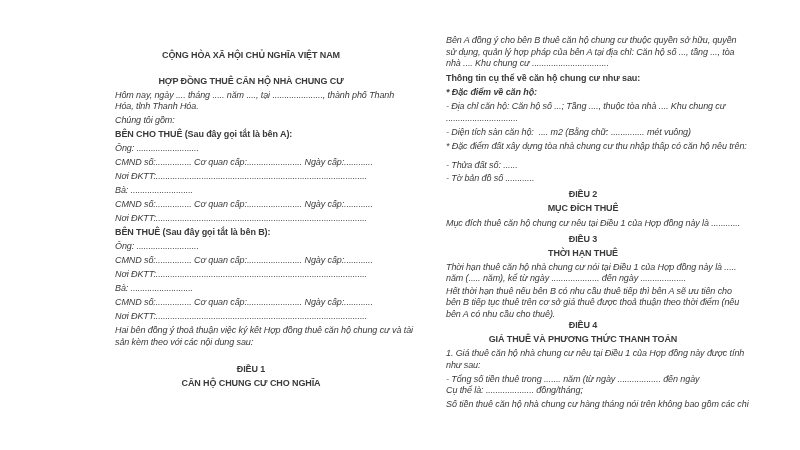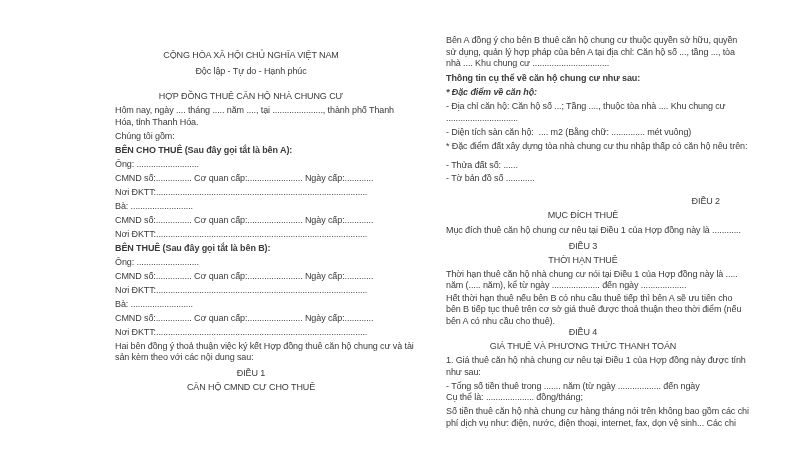--- a/index.html
+++ b/index.html
@@ -11,35 +11,32 @@
     overflow: hidden;
     position: relative;
   }
   .page { position: absolute; inset: 0; background: #ffffff; }
   .col { position: absolute; font-size: 9px; line-height: 11.5px; letter-spacing: -0.1px; }
   .col-left  { left: 115px; top: 50px; width: 272px; }
   .col-right { left: 446px; top: 35px; width: 274px; }
   .blk { margin: 2.5px 0 0 0; }
   .blk:first-child { margin-top: 0; }
   .ln { display: block; white-space: pre; }
-  .s-center { text-align: center; font-weight: normal; }
+  .s-center { text-align: center; font-weight: bold; }
   .s-bold   { font-weight: bold; }
   .s-bi     { font-weight: bold; font-style: italic; }
-  .s-body   { font-weight: normal; }
+  .s-body   { font-weight: normal; font-style: italic; }
 </style>
 </head>
 <body style="background: rgb(255, 255, 255); color: rgb(58, 58, 58);">
 
 <div class="page">
   <div class="col col-left">
       <p class="blk s-center">
         <span class="ln">CỘNG HÒA XÃ HỘI CHỦ NGHĨA VIỆT NAM</span>
-      </p>
-      <p class="blk s-center" style="margin-top: 4px;">
-        <span class="ln">Độc lập - Tự do - Hạnh phúc</span>
       </p>
       <p class="blk s-center" style="margin-top: 14px;">
         <span class="ln">HỢP ĐỒNG THUÊ CĂN HỘ NHÀ CHUNG CƯ</span>
       </p>
       <p class="blk s-body">
         <span class="ln">Hôm nay, ngày .... tháng ..... năm ...., tại ....................., thành phố Thanh</span>
         <span class="ln">Hóa, tỉnh Thanh Hóa.</span>
       </p>
       <p class="blk s-body">
         <span class="ln">Chúng tôi gồm:</span>
@@ -83,25 +80,25 @@
       <p class="blk s-body">
         <span class="ln">CMND số:............... Cơ quan cấp:....................... Ngày cấp:............</span>
       </p>
       <p class="blk s-body">
         <span class="ln">Nơi ĐKTT:........................................................................................</span>
       </p>
       <p class="blk s-body">
         <span class="ln">Hai bên đồng ý thoả thuận việc ký kết Hợp đồng thuê căn hộ chung cư và tài</span>
         <span class="ln">sản kèm theo với các nội dung sau:</span>
       </p>
-      <p class="blk s-center" style="margin-top: 4px; text-align: center;">
+      <p class="blk s-center" style="margin-top: 16px; text-align: center;">
         <span class="ln">ĐIỀU 1</span>
       </p>
       <p class="blk s-center">
-        <span class="ln">CĂN HỘ CMND CƯ CHO THUÊ</span>
+        <span class="ln">CĂN HỘ CHUNG CƯ CHO NGHĨA</span>
       </p>
     </div>
   <div class="col col-right">
       <p class="blk s-body">
         <span class="ln">Bên A đồng ý cho bên B thuê căn hộ chung cư thuộc quyền sở hữu, quyền</span>
         <span class="ln">sử dụng, quản lý hợp pháp của bên A tại địa chỉ: Căn hộ số ..., tầng ..., tòa</span>
         <span class="ln">nhà .... Khu chung cư ................................</span>
       </p>
       <p class="blk s-bold" style="margin-top: 3px;">
         <span class="ln">Thông tin cụ thể về căn hộ chung cư như sau:</span>
@@ -118,21 +115,21 @@
       </p>
       <p class="blk s-body">
         <span class="ln">* Đặc điểm đất xây dựng tòa nhà chung cư thu nhập thấp có căn hộ nêu trên:</span>
       </p>
       <p class="blk s-body" style="margin-top: 8px;">
         <span class="ln">- Thửa đất số: ......</span>
       </p>
       <p class="blk s-body" style="margin-top: 1.5px;">
         <span class="ln">- Tờ bản đồ số ............</span>
       </p>
-      <p class="blk s-center" style="margin-top: 11px; text-align: right;">
+      <p class="blk s-center" style="margin-top: 4px;">
         <span class="ln">ĐIỀU 2</span>
       </p>
       <p class="blk s-center">
         <span class="ln">MỤC ĐÍCH THUÊ</span>
       </p>
       <p class="blk s-body" style="margin-top: 4px;">
         <span class="ln">Mục đích thuê căn hộ chung cư nêu tại Điều 1 của Hợp đồng này là ............</span>
       </p>
       <p class="blk s-center" style="margin-top: 4px;">
         <span class="ln">ĐIỀU 3</span>
@@ -160,16 +157,15 @@
         <span class="ln">như sau:</span>
       </p>
       <p class="blk s-body">
         <span class="ln">- Tổng số tiền thuê trong ....... năm (từ ngày .................. đến ngày</span>
       </p>
       <p class="blk s-body" style="margin-top: 0px;">
         <span class="ln">Cụ thể là: .................... đồng/tháng;</span>
       </p>
       <p class="blk s-body">
         <span class="ln">Số tiền thuê căn hộ nhà chung cư hàng tháng nói trên không bao gồm các chi</span>
-        <span class="ln">phí dịch vụ như: điện, nước, điện thoại, internet, fax, dọn vệ sinh... Các chi</span>
       </p>
     </div>
 </div>
 
 </body></html>

